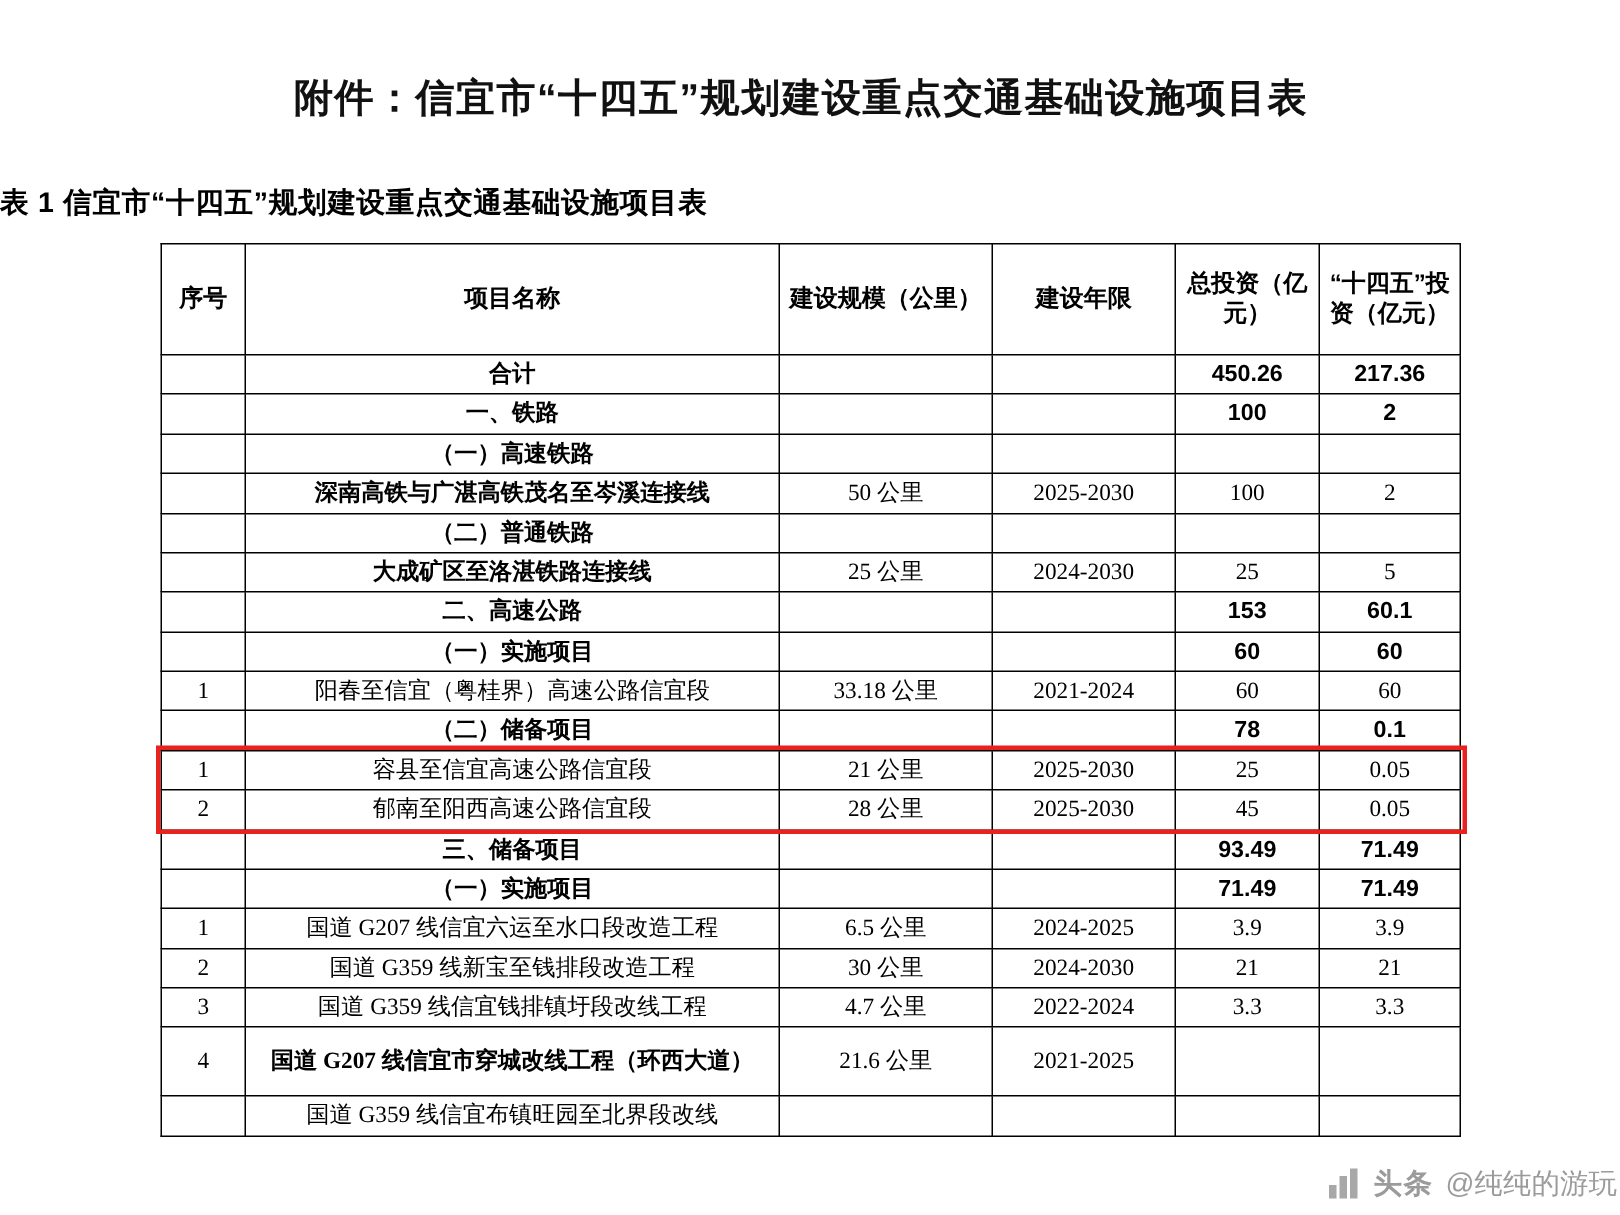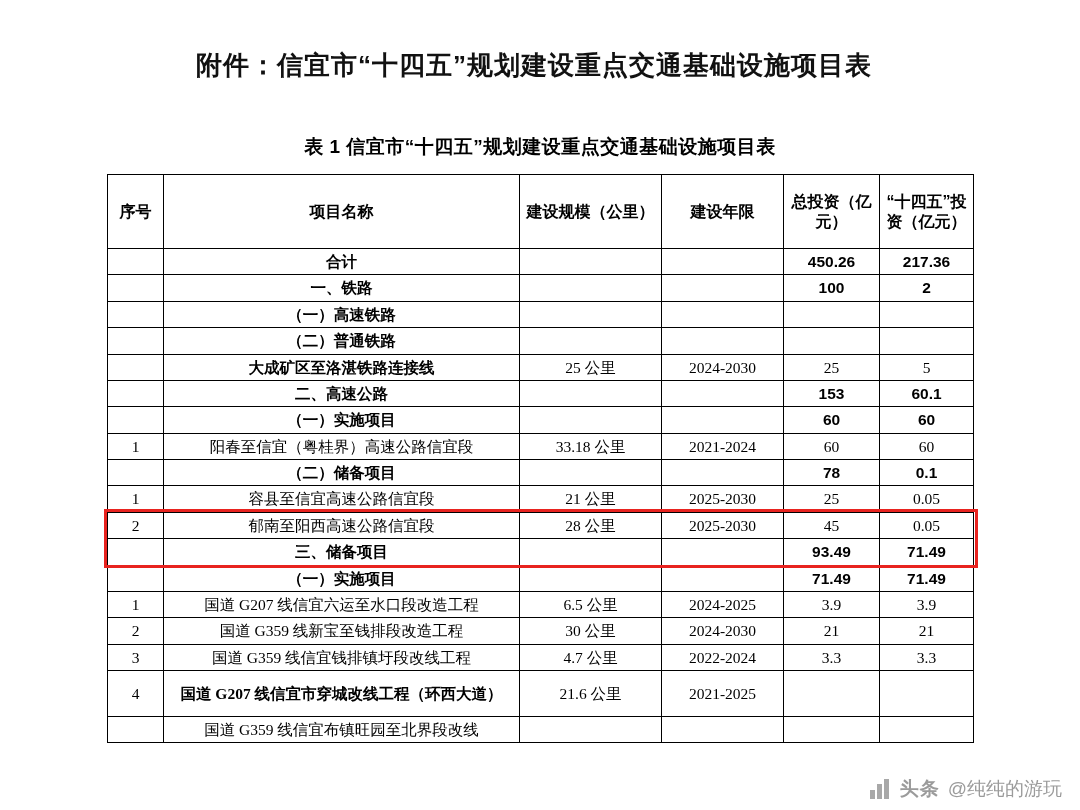--- a/index.html
+++ b/index.html
@@ -27,25 +27,25 @@
     font-family: "Liberation Sans", sans-serif;
     font-weight: bold;
     font-size: 26px;
     line-height: 50px;
     letter-spacing: 1px;
     color: #111;
     padding: 40px 150px 0 196px;
     text-align: left;
   }
   .table-caption {
-    text-align: center;
+    text-align: left;
     font-family: "Liberation Sans", sans-serif;
     font-weight: bold;
     font-size: 19px;
-    margin-top: 44px;
+    margin-top: 32px;
     letter-spacing: 0.5px;
   }
   .table-wrap {
     margin: 14px auto 0 auto;
     width: 866px;
     position: relative;
   }
   table.proj {
     border-collapse: collapse;
     width: 866px;
@@ -89,21 +89,21 @@
     font-weight: bold;
   }
   .highlight-box {
     position: absolute;
     border: 3px solid #e8231f;
     pointer-events: none;
     box-sizing: border-box;
   }
   .watermark {
     position: absolute;
-    right: 18px;
+    right: 2px;
     bottom: 8px;
     display: flex;
     align-items: center;
     gap: 8px;
     color: #8a8a8a;
     font-family: "Liberation Sans", sans-serif;
     font-size: 19px;
     opacity: 0.85;
   }
   .wm-logo {
@@ -177,20 +177,28 @@
             <td>2</td>
           </tr>
           <tr class="section">
             <td></td>
             <td class="center-name">（一）高速铁路</td>
             <td></td>
             <td></td>
             <td></td>
             <td></td>
           </tr>
+          <tr>
+            <td></td>
+            <td class="center-name">深南高铁与广湛高铁茂名至岑溪连接线</td>
+            <td>50 公里</td>
+            <td>2025-2030</td>
+            <td>100</td>
+            <td>2</td>
+          </tr>
           <tr class="section">
             <td></td>
             <td class="center-name">（二）普通铁路</td>
             <td></td>
             <td></td>
             <td></td>
             <td></td>
           </tr>
           <tr>
             <td></td>

